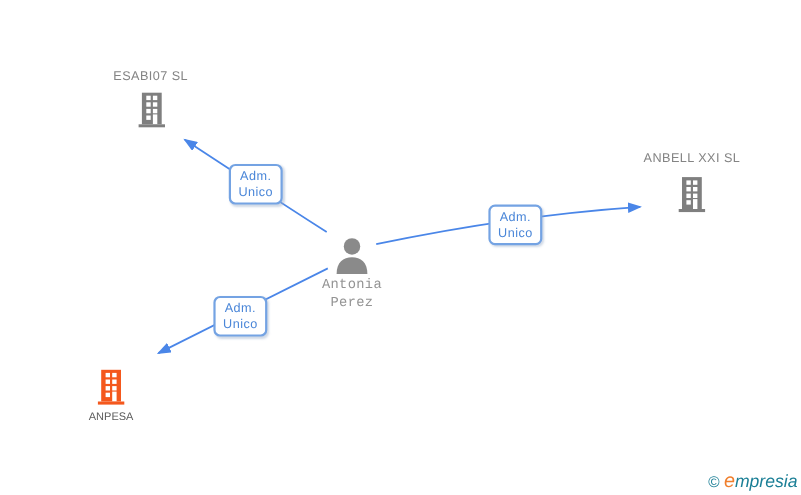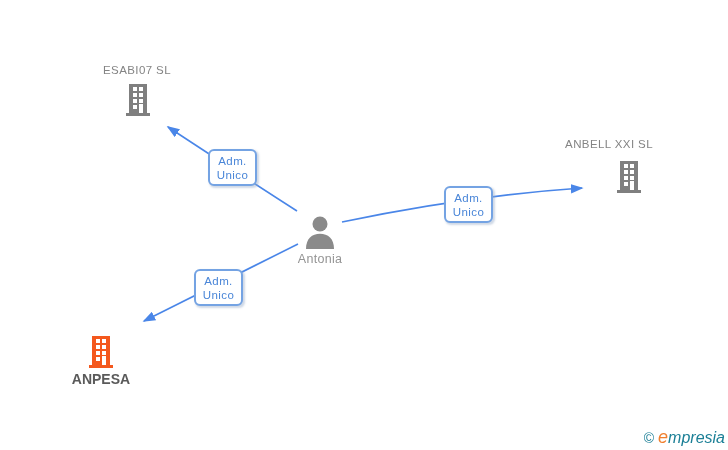--- a/index.html
+++ b/index.html
@@ -29,34 +29,35 @@
   .company-label {
     position: absolute;
     width: 160px;
     text-align: center;
     font-size: 11.5px;
     letter-spacing: 0.4px;
     color: #848484;
     white-space: nowrap;
   }
   .company-label.highlight {
-    font-weight: bold;
+    font-weight: normal;
     color: #5a5a5a;
     letter-spacing: 0px;
-    font-size: 14px;
+    font-size: 10px;
     line-height: 15px;
   }
   .person-name {
     position: absolute;
     width: 120px;
     text-align: center;
     font-size: 12.5px;
     line-height: 15.5px;
     color: #949494;
     letter-spacing: 0.3px;
+    font-family: Liberation Mono, monospace;
   }
   .icon-box {
     position: absolute;
     display: flex;
     align-items: center;
     justify-content: center;
   }
   .edge-label {
     position: absolute;
     width: 45px;
@@ -120,21 +121,21 @@
       <rect x="9" y="9" width="4" height="4" fill="#ffffff"></rect>
       <rect x="15" y="9" width="4" height="4" fill="#ffffff"></rect>
       <rect x="9" y="15" width="4" height="4" fill="#ffffff"></rect>
       <rect x="15" y="15" width="4" height="4" fill="#ffffff"></rect>
       <rect x="9" y="21" width="4" height="4" fill="#ffffff"></rect>
       <rect x="15" y="20" width="4" height="9" fill="#ffffff"></rect>
       <rect x="2" y="29" width="24" height="3" fill="#7f7f7f"></rect>
     </svg>
   </div>
 
-  <div class="company-label" style="left:529px; top:138px;">ANBELL XXI SL</div>
+  <div class="company-label" style="left:549px; top:138px;">ANBELL XXI SL</div>
   <div class="icon-box" style="left:615px; top:161px; width:28px; height:32px;">
     <svg width="28" height="32" viewBox="0 0 28 32">
       <rect x="5" y="0" width="18" height="29" fill="#7f7f7f"></rect>
       <rect x="9" y="3" width="4" height="4" fill="#ffffff"></rect>
       <rect x="15" y="3" width="4" height="4" fill="#ffffff"></rect>
       <rect x="9" y="9" width="4" height="4" fill="#ffffff"></rect>
       <rect x="15" y="9" width="4" height="4" fill="#ffffff"></rect>
       <rect x="9" y="15" width="4" height="4" fill="#ffffff"></rect>
       <rect x="15" y="15" width="4" height="4" fill="#ffffff"></rect>
       <rect x="9" y="21" width="4" height="4" fill="#ffffff"></rect>
@@ -144,20 +145,21 @@
   </div>
 
   <div class="icon-box" style="left:303px; top:216px; width:34px; height:33px;">
     <svg width="34" height="33" viewBox="0 0 34 33">
       <circle cx="17" cy="8" r="7.5" fill="#8a8a8a"></circle>
       <path d="M3,33 C3,22.5 9,17.8 17,17.8 C25,17.8 31,22.5 31,33 Z" fill="#8a8a8a"></path>
     </svg>
   </div>
   <div class="person-name" style="left:260px; top:252px;">
     <div>Antonia</div>
+    <div>Perez</div>
   </div>
 
   <div class="icon-box" style="left:87px; top:336px; width:28px; height:32px;">
     <svg width="28" height="32" viewBox="0 0 28 32">
       <rect x="5" y="0" width="18" height="29" fill="#f4581d"></rect>
       <rect x="9" y="3" width="4" height="4" fill="#ffffff"></rect>
       <rect x="15" y="3" width="4" height="4" fill="#ffffff"></rect>
       <rect x="9" y="9" width="4" height="4" fill="#ffffff"></rect>
       <rect x="15" y="9" width="4" height="4" fill="#ffffff"></rect>
       <rect x="9" y="15" width="4" height="4" fill="#ffffff"></rect>

